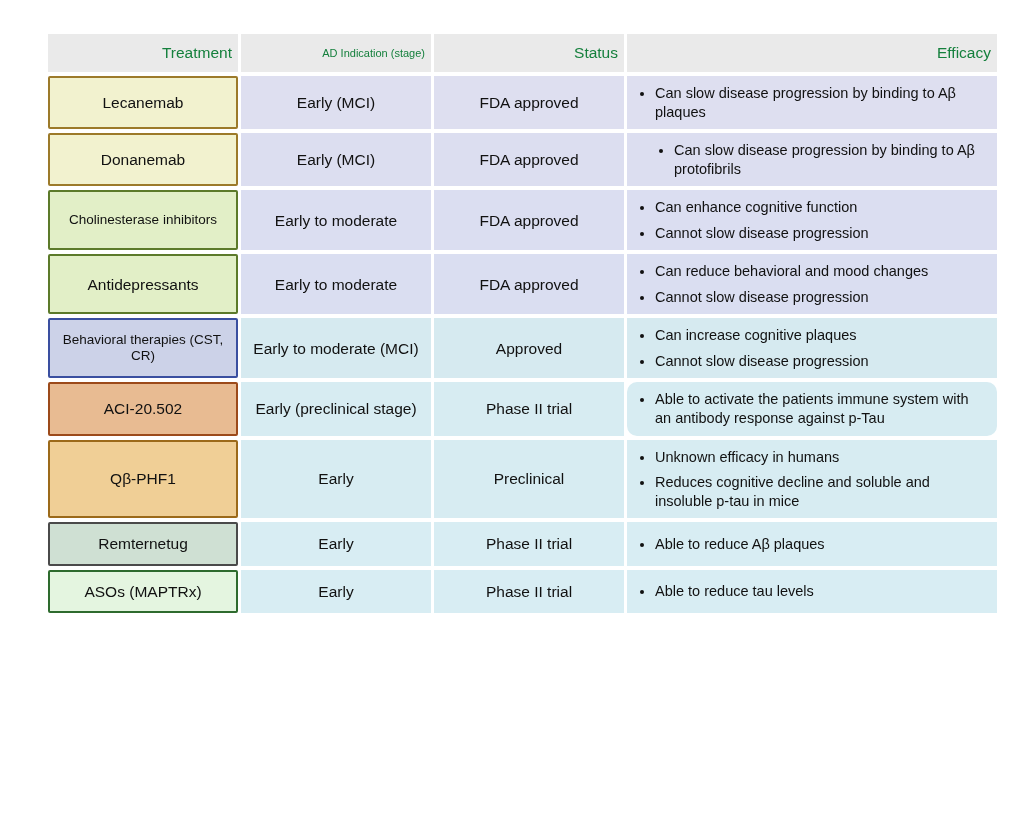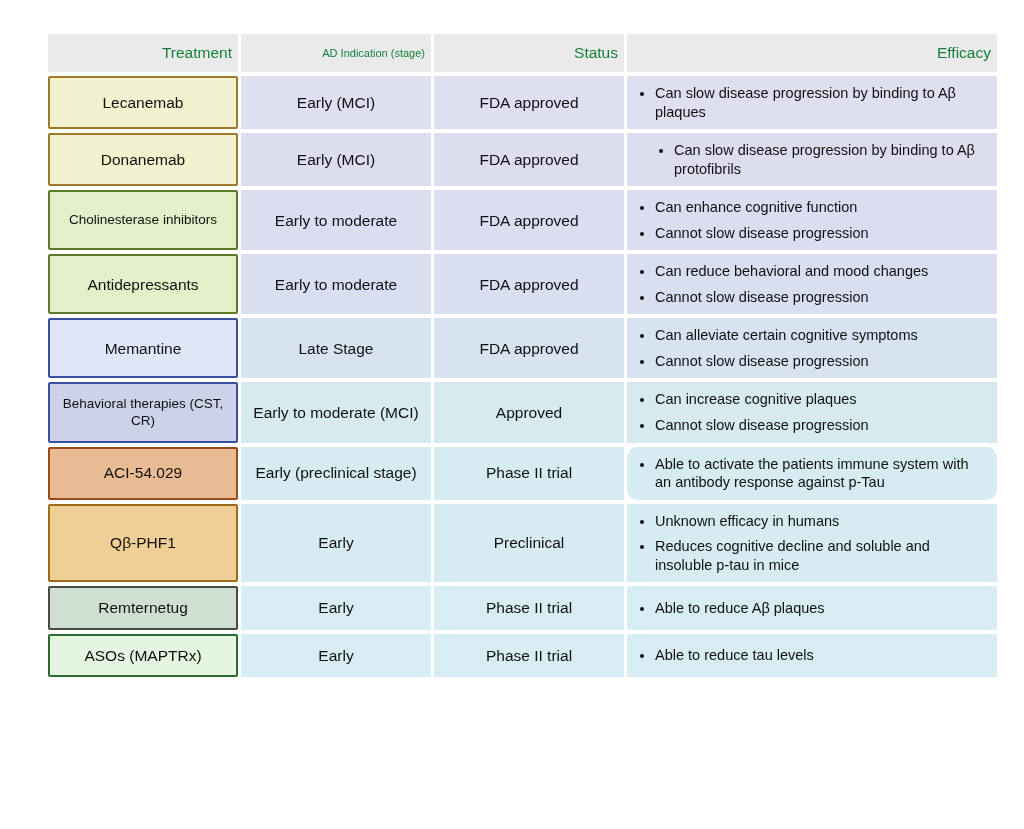--- a/index.html
+++ b/index.html
@@ -133,43 +133,32 @@
           <td class="cell" style="background: rgb(218, 222, 241);">Early to moderate</td>
           <td class="cell" style="background: rgb(218, 222, 241);">FDA approved</td>
           <td class="cell efficacy" style="background: rgb(218, 222, 241);">
             <ul>
               <li> Can reduce behavioral and mood changes</li>
               <li>Cannot slow disease progression</li>
             </ul>
           </td>
         </tr>
         <tr>
-          <td class="cell treatment" style="background: rgb(223, 230, 247); border-color: rgb(58, 79, 160);">Memantine</td>
-          <td class="cell" style="background: rgb(216, 227, 242);">Late Stage</td>
-          <td class="cell" style="background: rgb(216, 227, 242);">FDA approved</td>
-          <td class="cell efficacy" style="background: rgb(216, 227, 242);">
-            <ul>
-              <li>Can alleviate certain cognitive symptoms</li>
-              <li>Cannot slow disease progression</li>
-            </ul>
-          </td>
-        </tr>
-        <tr>
           <td class="cell treatment small" style="background: rgb(204, 210, 232); border-color: rgb(58, 79, 160);">Behavioral therapies (CST, CR)</td>
           <td class="cell" style="background: rgb(214, 234, 240);">Early to moderate (MCI)</td>
           <td class="cell" style="background: rgb(214, 234, 240);">Approved</td>
           <td class="cell efficacy" style="background: rgb(214, 234, 240);">
             <ul>
               <li>Can increase cognitive plaques</li>
               <li>Cannot slow disease progression</li>
             </ul>
           </td>
         </tr>
         <tr>
-          <td class="cell treatment" style="background: rgb(232, 187, 146); border-color: rgb(156, 74, 26);">ACI-54.029</td>
+          <td class="cell treatment" style="background: rgb(232, 187, 146); border-color: rgb(156, 74, 26);">ACI-20.502</td>
           <td class="cell" style="background: rgb(215, 236, 242);">Early (preclinical stage)</td>
           <td class="cell" style="background: rgb(215, 236, 242);">Phase II trial</td>
           <td class="cell efficacy" style="background: rgb(215, 236, 242); border-radius: 10px;">
             <ul>
               <li>Able to activate the patients immune system with an antibody response against p-Tau</li>
             </ul>
           </td>
         </tr>
         <tr>
           <td class="cell treatment" style="background: rgb(240, 207, 150); border-color: rgb(156, 106, 26);">Qβ-PHF1</td>

